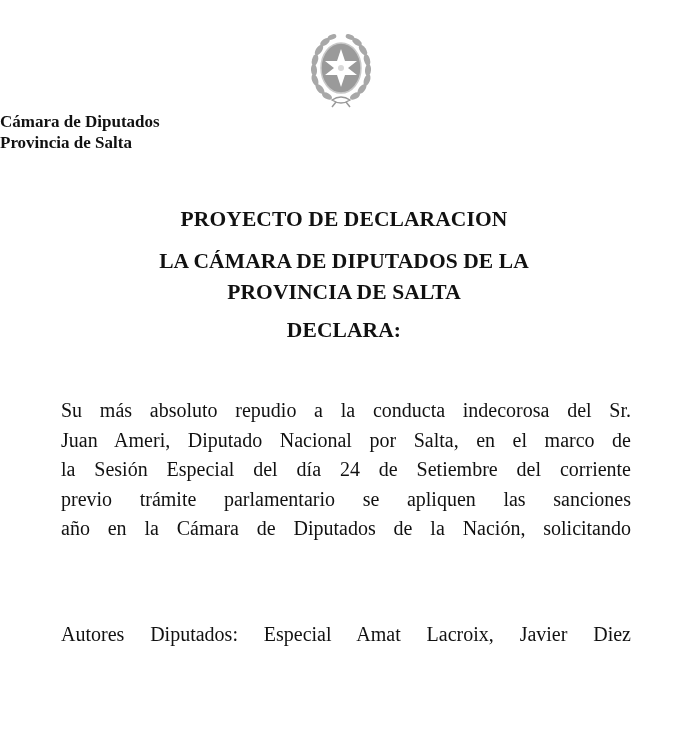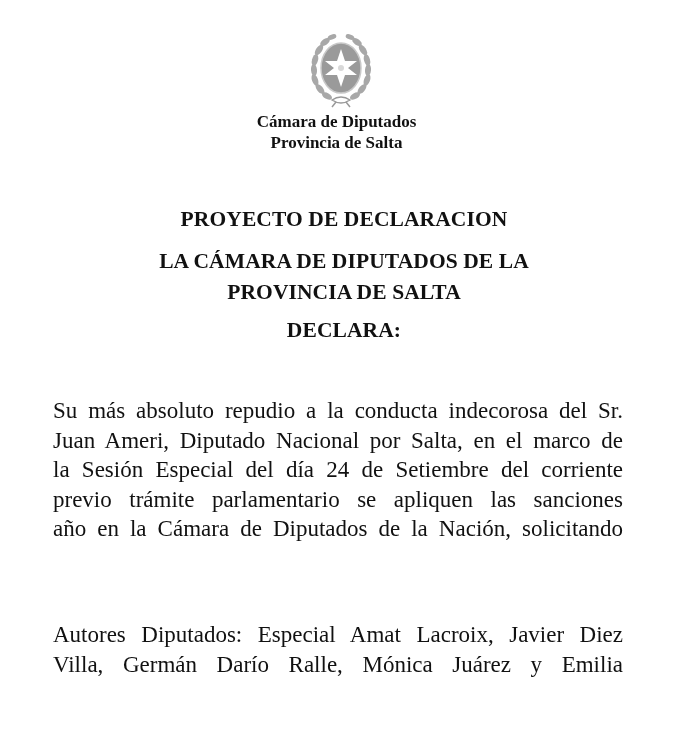--- a/index.html
+++ b/index.html
@@ -19,21 +19,20 @@
       position: absolute;
       left: 306px;
       top: 30px;
       width: 70px;
       height: 78px;
     }
     .institution {
       position: absolute;
       left: 0;
       width: 673px;
-      text-align: center;
       font-weight: bold;
       font-size: 17px;
       line-height: 21px;
       top: 111px;
       color: #111;
     }
     .institution div { margin: 0; }
     .heading {
       position: absolute;
       left: 0;
@@ -42,23 +41,23 @@
       font-weight: bold;
       font-size: 21.5px;
       color: #111;
       letter-spacing: 0.1px;
     }
     .h-proyecto { top: 205px; line-height: 28px; }
     .h-camara { top: 246px; line-height: 31px; }
     .h-declara { top: 316px; line-height: 28px; }
     .body-text {
       position: absolute;
-      left: 53px;
+      left: 61px;
       width: 570px;
-      font-size: 23px;
+      font-size: 20px;
       line-height: 29.5px;
       text-align: justify;
       color: #111;
     }
     .body-text .line {
       display: block;
       text-align: justify;
       text-align-last: justify;
       white-space: nowrap;
       height: 29.5px;
@@ -122,14 +121,13 @@
 <div class="body-text p-main">
   <span class="line">Su más absoluto repudio a la conducta indecorosa del Sr.</span>
   <span class="line">Juan Ameri, Diputado Nacional por Salta, en el marco de</span>
   <span class="line">la Sesión Especial del día 24 de Setiembre del corriente</span>
   <span class="line">previo trámite parlamentario se apliquen las sanciones</span>
   <span class="line">año en la Cámara de Diputados de la Nación, solicitando</span>
 </div>
 
 <div class="body-text p-authors">
   <span class="line">Autores Diputados: Especial Amat Lacroix, Javier Diez</span>
-  <span class="line">Villa, Germán Darío Ralle, Mónica Juárez y Emilia</span>
 </div>
 
 </body></html>

